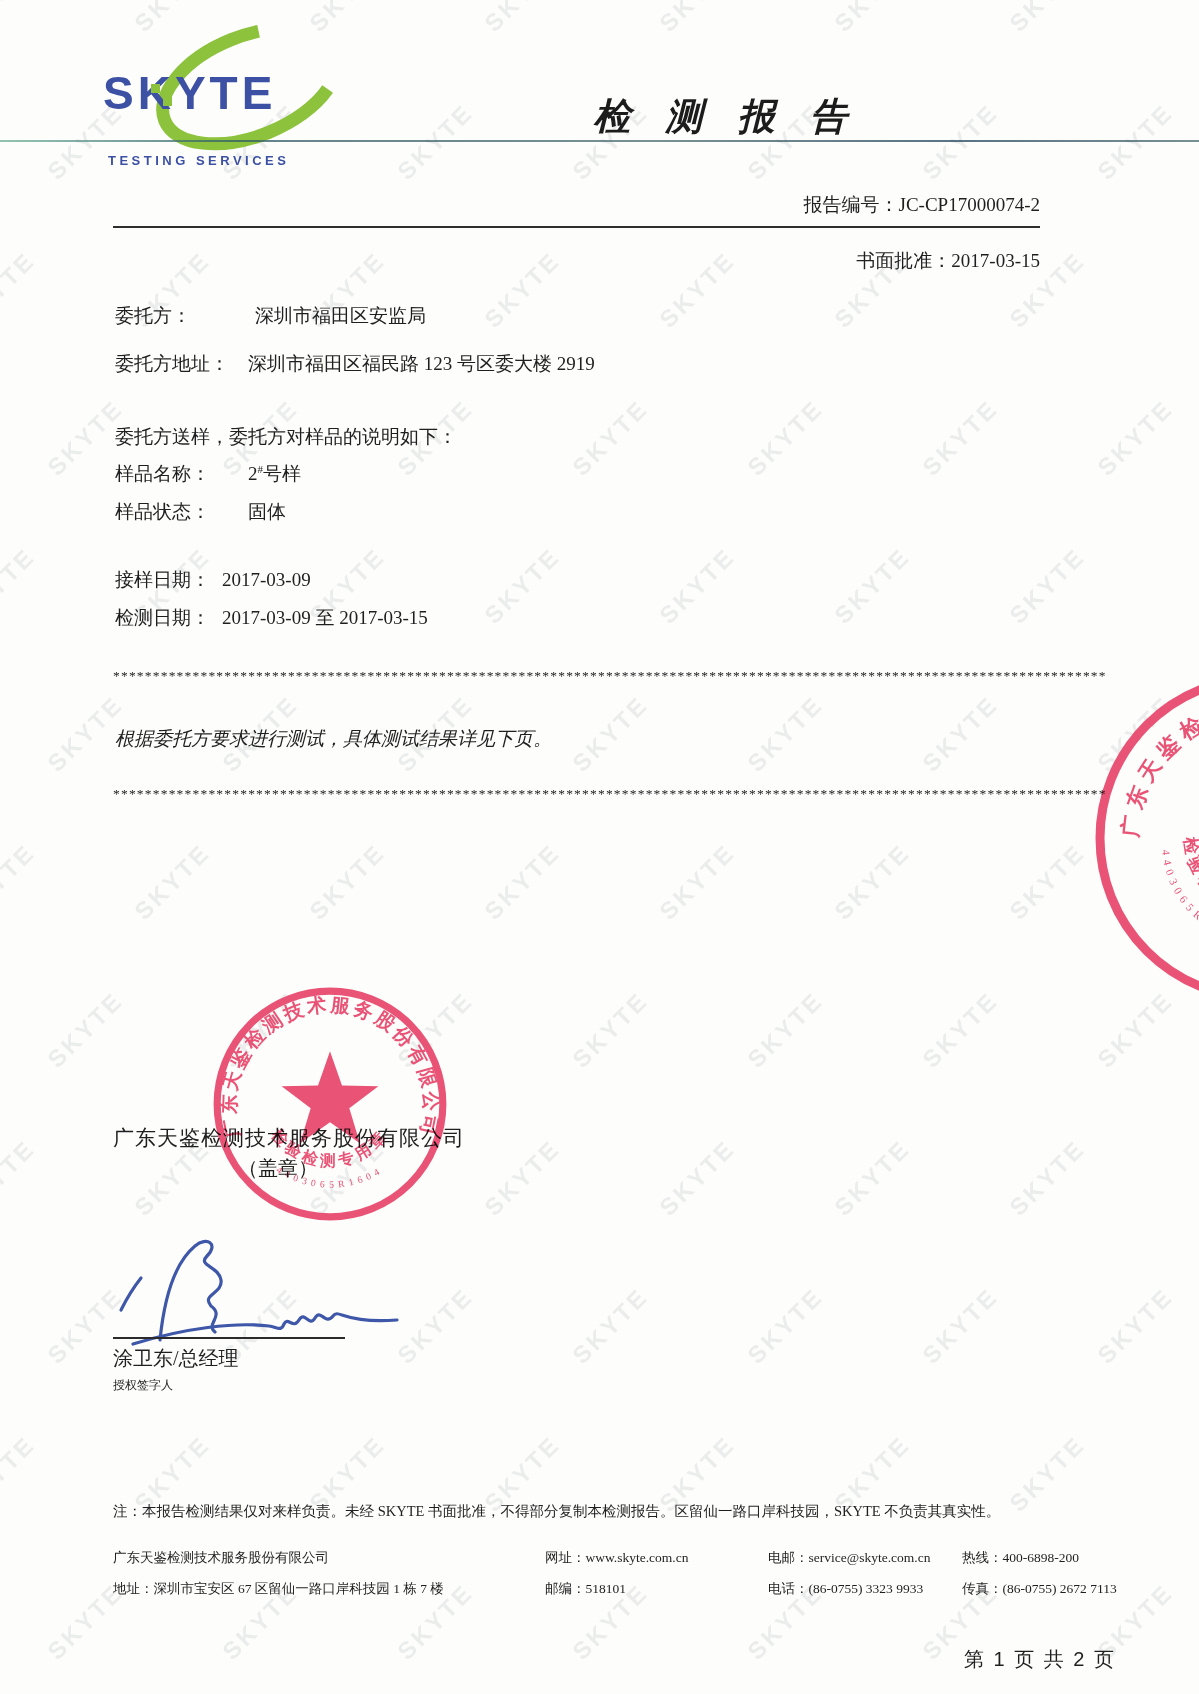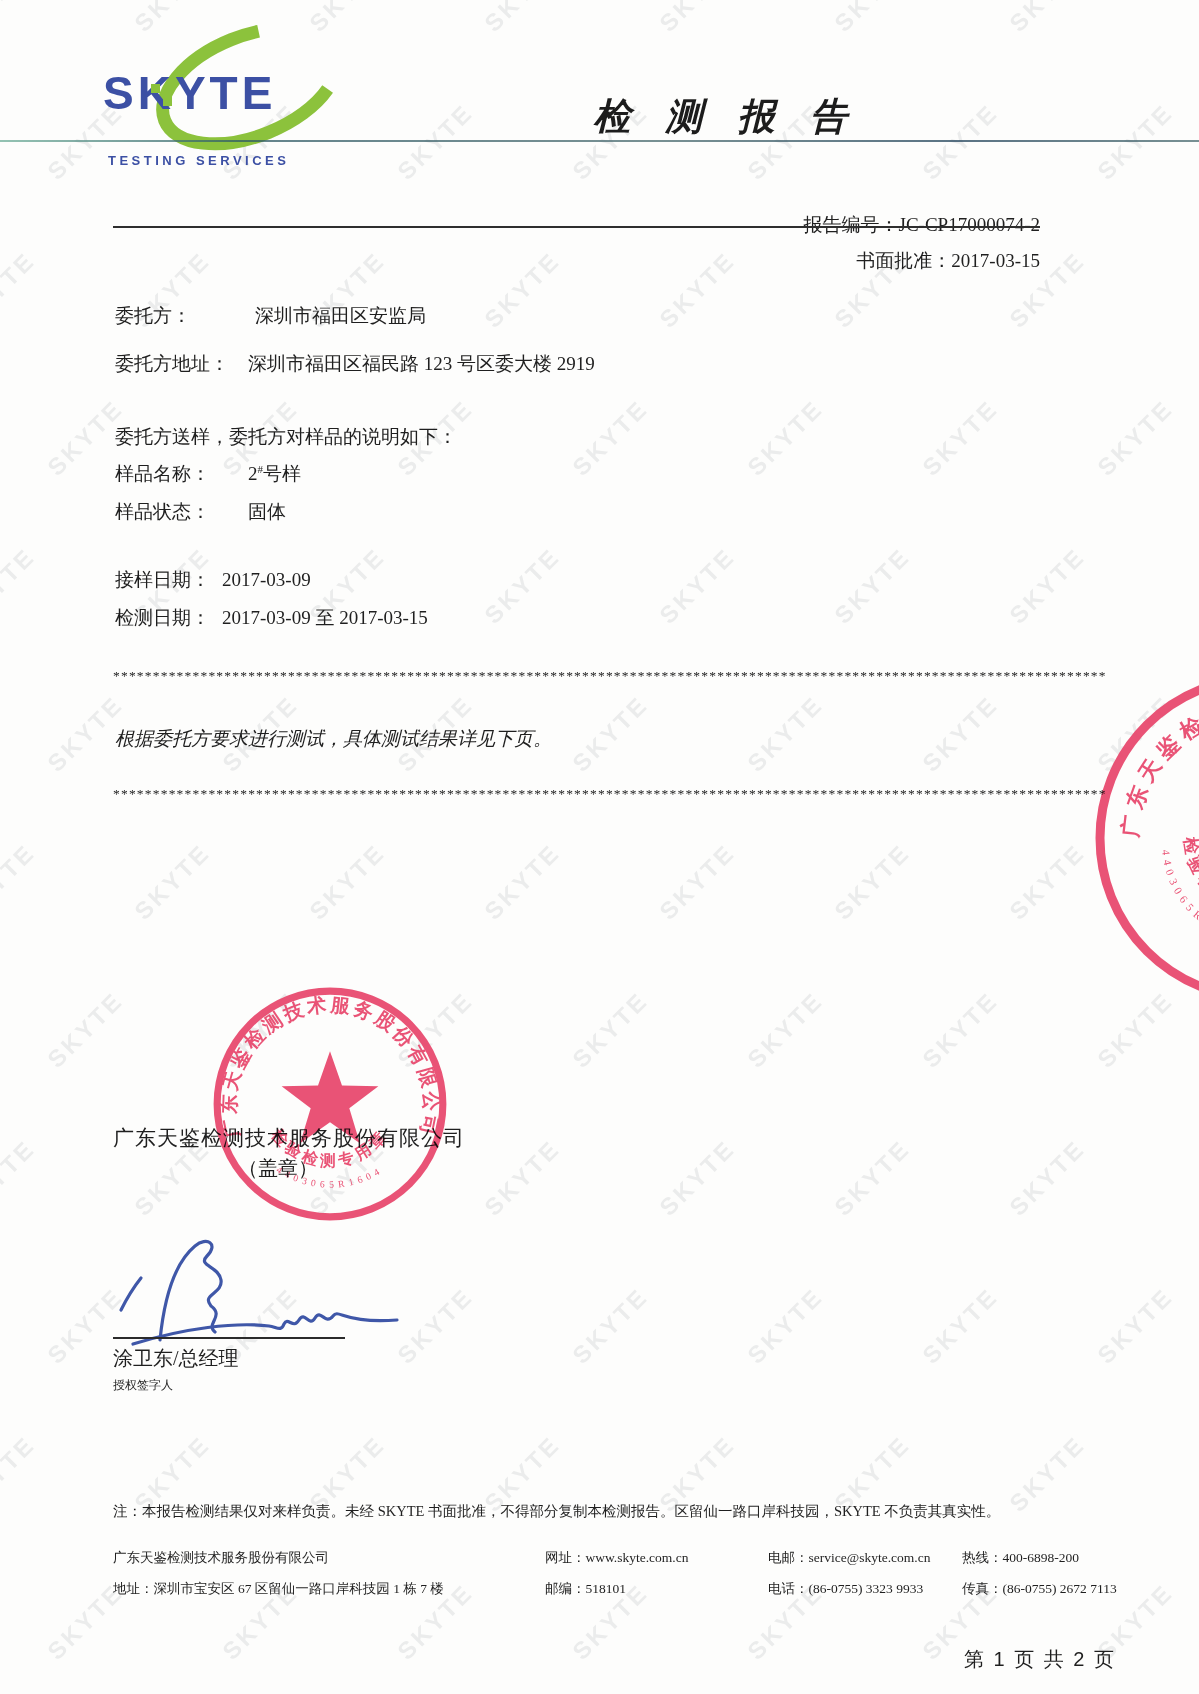--- a/index.html
+++ b/index.html
@@ -153,21 +153,21 @@
       </svg>
       <div class="abs logo-text">SKYTE</div>
       <div class="abs logo-sub">TESTING SERVICES</div>
       <span class="logo-sq" style="left:151px;top:84px;"></span>
       <span class="logo-sq" style="left:163px;top:97px;"></span>
     </div>
     <div class="abs scanline"></div>
 
     <div class="abs doc-title">检 测 报 告</div>
 
-    <div class="abs line-row right-align" style="left:640px;top:192px;width:400px;margin-top:20px;">
+    <div class="abs line-row right-align" style="left:640px;top:192px;width:400px;">
       <span>报告编号：</span><span>JC-CP17000074-2</span>
     </div>
     <div class="abs rule" style="left:113px;top:226px;width:927px;"></div>
     <div class="abs line-row right-align" style="left:640px;top:248px;width:400px;">
       <span>书面批准：</span><span>2017-03-15</span>
     </div>
 
     <div class="abs line-row" style="left:115px;top:303px;">
       <span class="lbl w140">委托方：</span><span>深圳市福田区安监局</span>
     </div>

